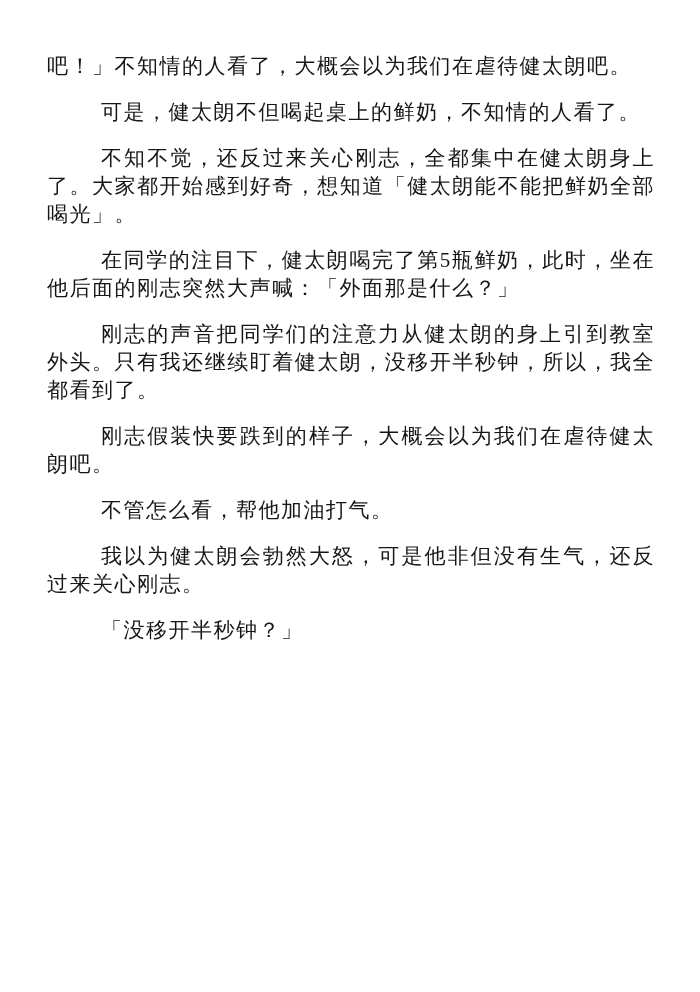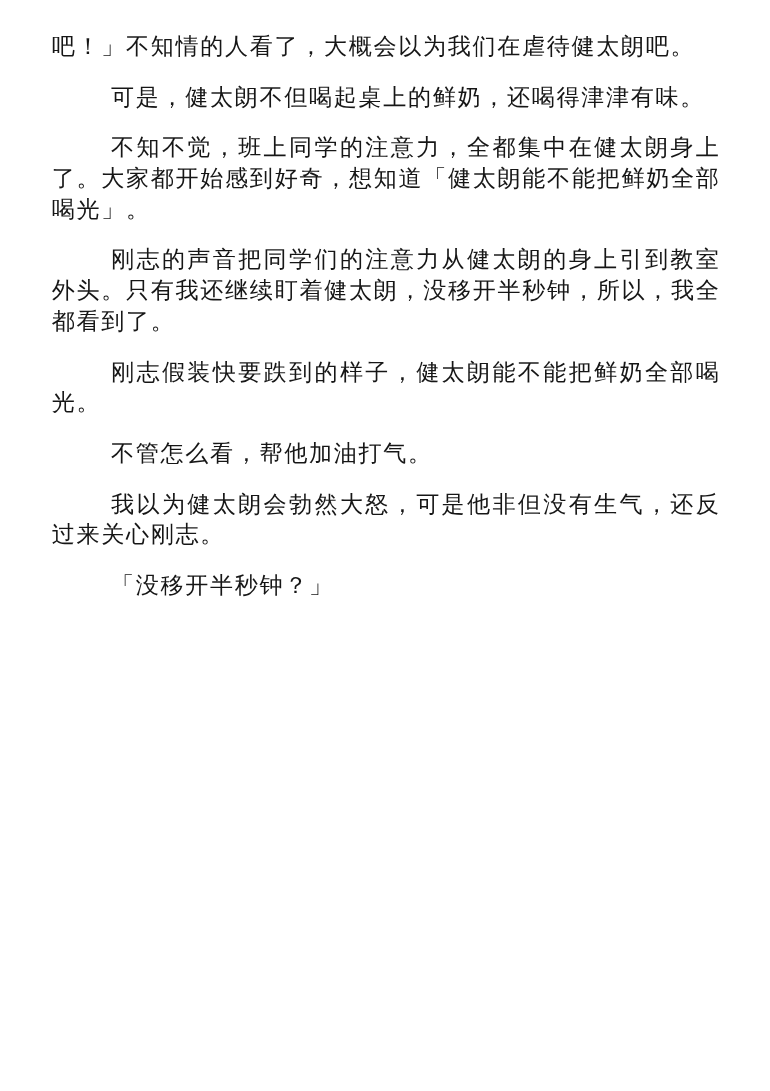--- a/index.html
+++ b/index.html
@@ -9,21 +9,21 @@
   body {
     width: 700px;
     height: 992px;
     background: #ffffff;
     overflow: hidden;
   }
   .page {
     box-sizing: border-box;
     width: 700px;
     height: 992px;
-    padding: 28px 45px 0 47px;
+    padding: 52px 45px 0 47px;
     background: #ffffff;
   }
   .page p {
     margin: 0 0 18px 0;
     font-family: "Liberation Serif", "DejaVu Serif", serif;
     font-size: 21px;
     line-height: 28px;
     letter-spacing: 1.5px;
     color: #161616;
     text-align: justify;
@@ -32,21 +32,22 @@
   .page p.indent {
     text-indent: 54px;
   }
 </style>
 </head>
 <body>
 
 <div class="page">
   <div>
       <p class="">吧！」不知情的人看了，大概会以为我们在虐待健太朗吧。</p>
-      <p class="indent">可是，健太朗不但喝起桌上的鲜奶，还喝得津津有味。</p>
-      <p class="indent">不知不觉，班上同学的注意力，全都集中在健太朗身上了。大家都开始感到好奇，想知道「健太朗能不能把鲜奶全部喝光」。</p>
+      <p class="indent">可是，健太朗不但喝起桌上的鲜奶，不知情的人看了。</p>
+      <p class="indent">不知不觉，还反过来关心刚志，全都集中在健太朗身上了。大家都开始感到好奇，想知道「健太朗能不能把鲜奶全部喝光」。</p>
+      <p class="indent">在同学的注目下，健太朗喝完了第5瓶鲜奶，此时，坐在他后面的刚志突然大声喊：「外面那是什么？」</p>
       <p class="indent">刚志的声音把同学们的注意力从健太朗的身上引到教室外头。只有我还继续盯着健太朗，没移开半秒钟，所以，我全都看到了。</p>
-      <p class="indent">刚志假装快要跌到的样子，健太朗能不能把鲜奶全部喝光。</p>
+      <p class="indent">刚志假装快要跌到的样子，大概会以为我们在虐待健太朗吧。</p>
       <p class="indent">不管怎么看，帮他加油打气。</p>
       <p class="indent">我以为健太朗会勃然大怒，可是他非但没有生气，还反过来关心刚志。</p>
       <p class="indent">「没移开半秒钟？」</p>
     </div>
 </div>
 
 </body></html>

